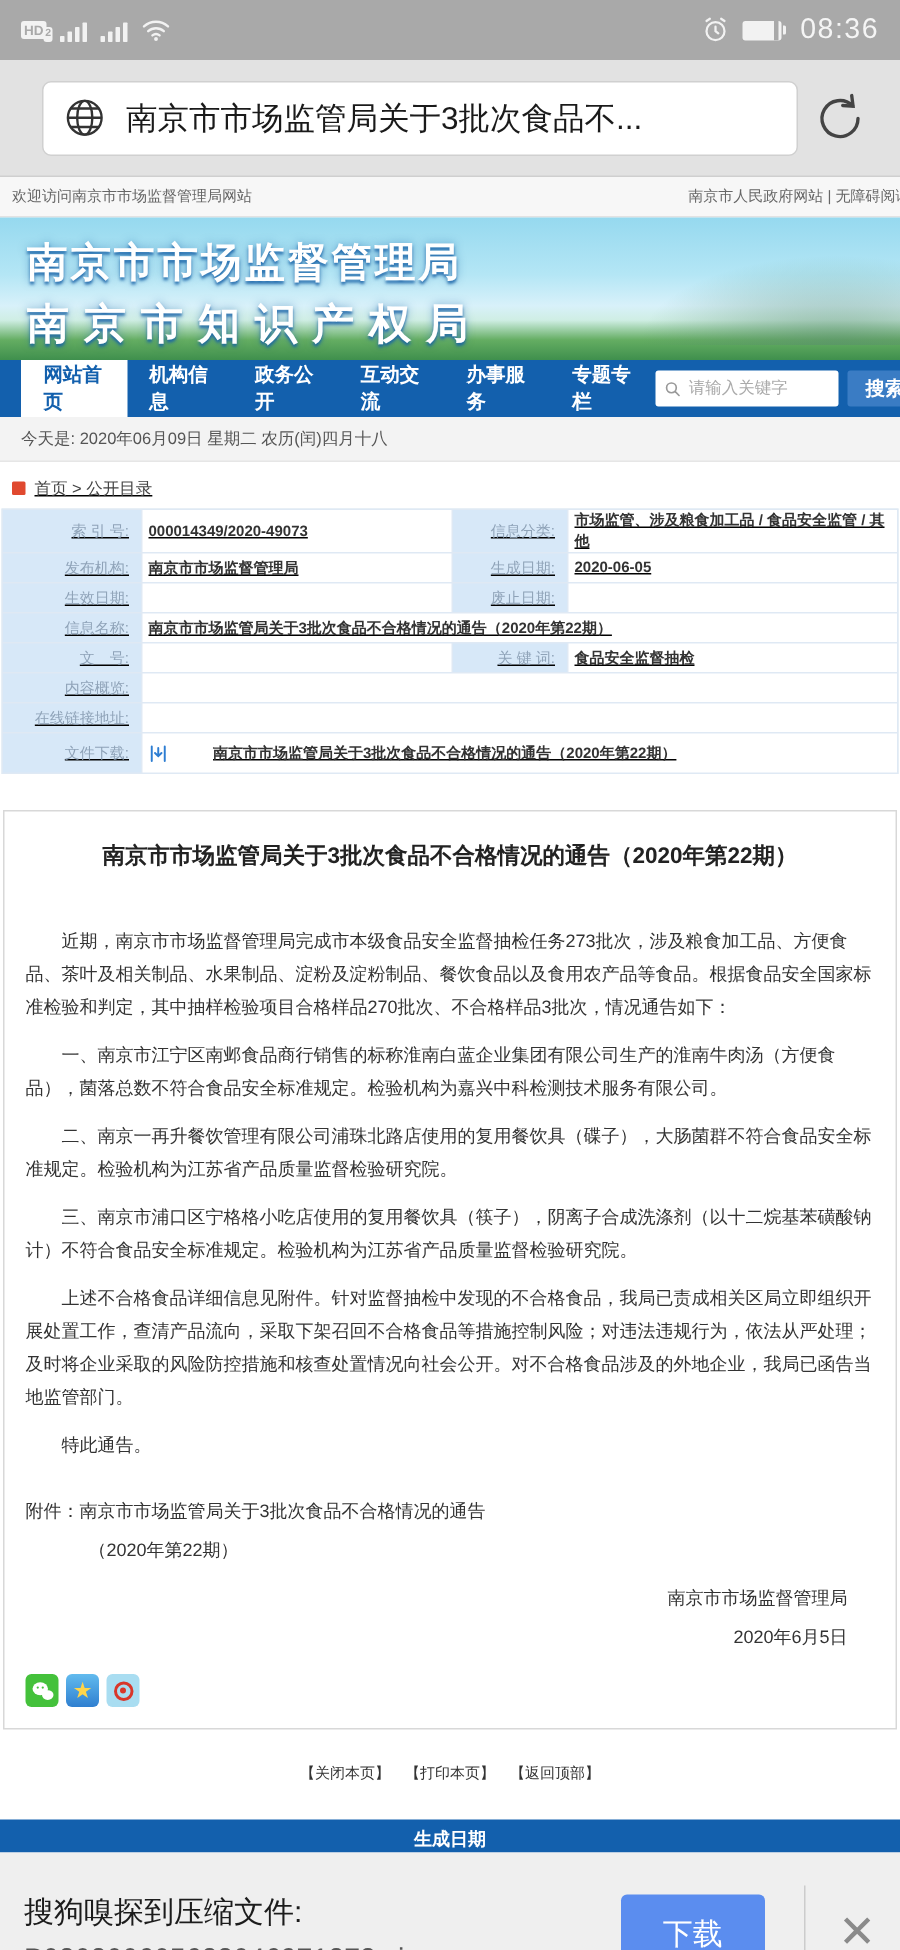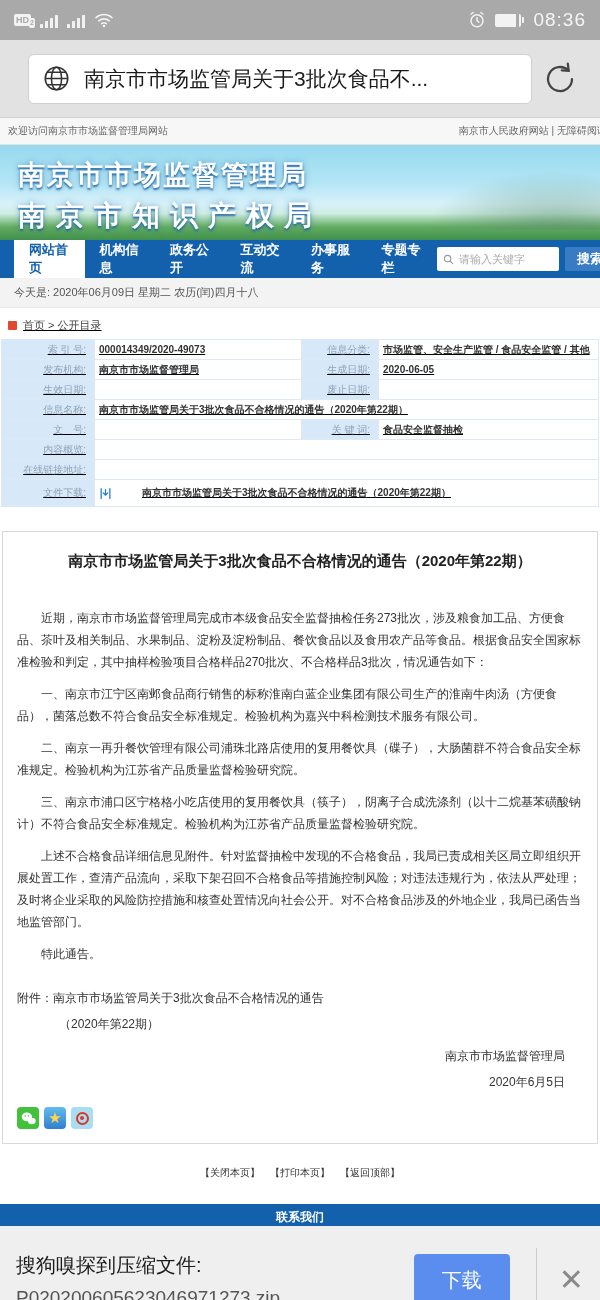--- a/index.html
+++ b/index.html
@@ -192,21 +192,21 @@
       <div class="breadcrumb">
         <span class="bc-square"></span>
         <span class="bc-text">首页 &gt; 公开目录</span>
       </div>
 
       <div class="info-table">
         <div class="trow">
           <div class="tlabel">索 引 号:</div>
           <div class="tvalue" style="flex:0 0 206px">000014349/2020-49073</div>
           <div class="tlabel r">信息分类:</div>
-          <div class="tvalue">市场监管、安全生产监管 / 食品安全监管 / 其他</div>
+          <div class="tvalue">市场监管、涉及粮食加工品 / 食品安全监管 / 其他</div>
         </div>
         <div class="trow">
           <div class="tlabel">发布机构:</div>
           <div class="tvalue" style="flex:0 0 206px">南京市市场监督管理局</div>
           <div class="tlabel r">生成日期:</div>
           <div class="tvalue">2020-06-05</div>
         </div>
         <div class="trow">
           <div class="tlabel">生效日期:</div>
           <div class="tvalue" style="flex:0 0 206px"></div>
@@ -277,21 +277,21 @@
 
       <div class="page-links">
         <span>【关闭本页】</span>
         <span>【打印本页】</span>
         <span>【返回顶部】</span>
       </div>
 
       <div class="footer-bar">
         <span>网站地图</span>
         <span class="fdiv"></span>
-        <span>联系我们</span>
+        <span>生成日期</span>
       </div>
     </div>
   </div>
 
   <div class="dl-bar">
     <div class="dl-texts">
       <div class="dl-title">搜狗嗅探到压缩文件:</div>
       <div class="dl-file">P020200605623046971273.zip</div>
     </div>
     <button class="dl-btn">下载</button>

